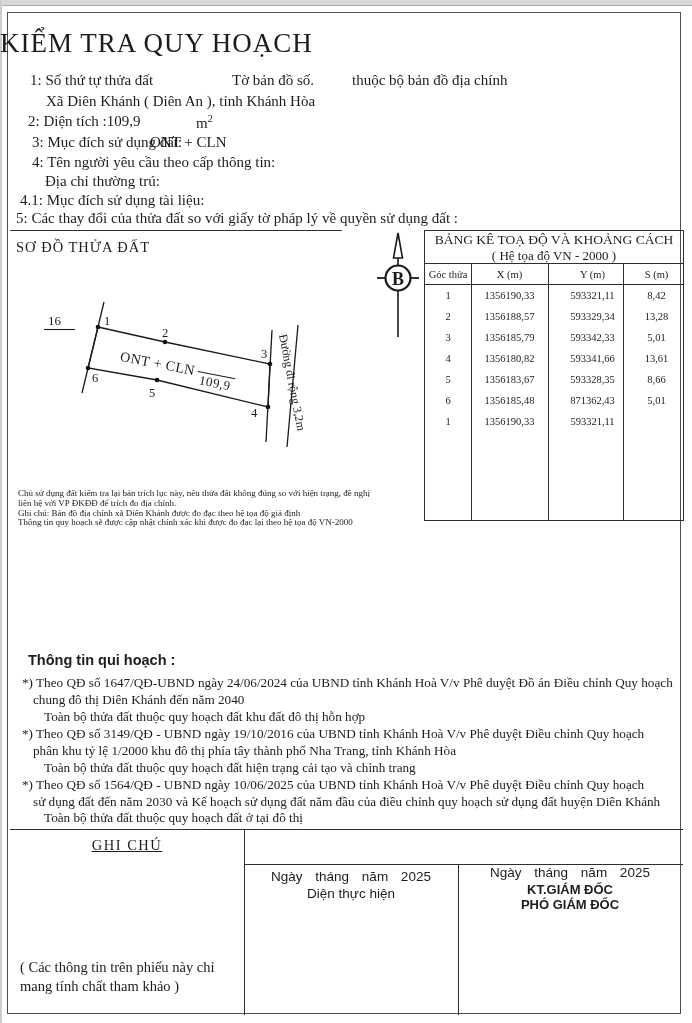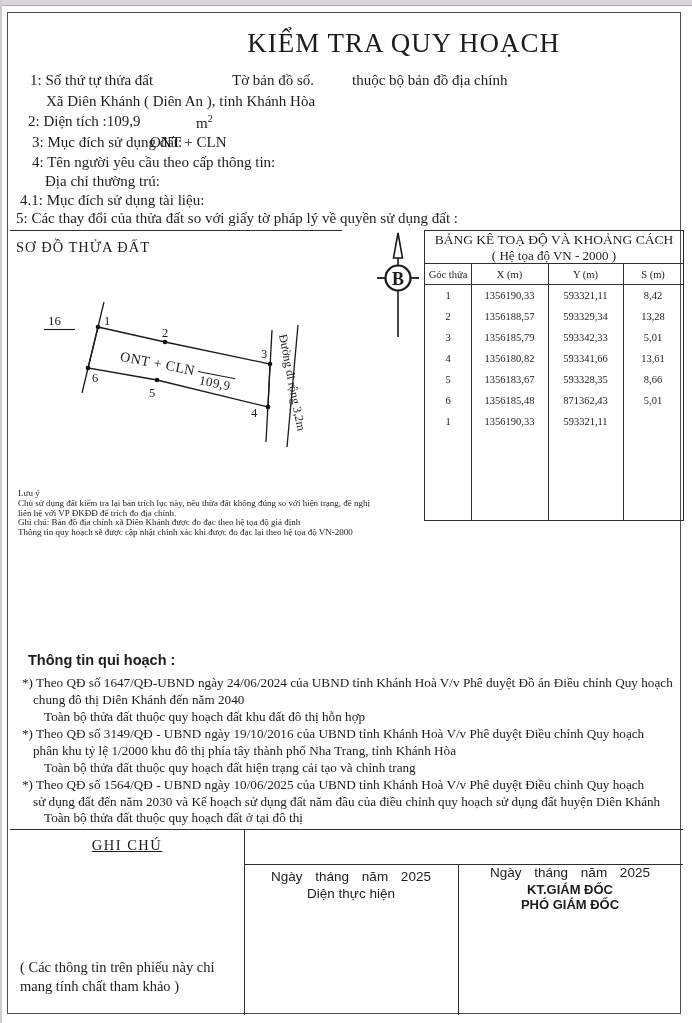--- a/index.html
+++ b/index.html
@@ -12,36 +12,36 @@
   .abs{position:absolute;}
   .sans{font-family:"Liberation Sans","DejaVu Sans",sans-serif;}
 
   
   .chrome-top{left:0;top:0;width:692px;height:5px;background:#d9d6d9;border-bottom:1px solid #aaa7aa;}
   .chrome-left{left:0;top:0;width:2px;height:1023px;background:#cfcccf;}
 
   
   .page-border{left:7px;top:12px;width:674px;height:1002px;border:1.6px solid #4f4f4f;box-sizing:border-box;}
 
-  .doc-title{left:0;top:28px;width:560px;text-align:right;font-size:27px;letter-spacing:1px;}
+  .doc-title{left:0;top:28px;width:560px;text-align:left;font-size:27px;letter-spacing:1px;}
   .info-line{font-size:15px;white-space:nowrap;}
   sup.unit{font-size:10px;}
 
   .hline{background:#2e2e2e;height:1.3px;}
   .vline{background:#2e2e2e;width:1.3px;}
 
   .section-title{font-size:14.5px;letter-spacing:1px;}
 
   
   .coord-table{left:424px;top:230px;width:260px;height:291px;border:1.4px solid #2e2e2e;box-sizing:border-box;}
   .coord-caption{height:33px;border-bottom:1.3px solid #2e2e2e;text-align:center;line-height:15.5px;font-size:13.5px;padding-top:1px;box-sizing:border-box;}
   .coord-caption .sub{font-size:13px;}
   .coord-head{display:flex;height:21px;border-bottom:1.3px solid #2e2e2e;box-sizing:border-box;}
   .coord-head div{font-size:10.5px;display:flex;align-items:center;justify-content:center;}
-  .c0{width:46px;} .c1{width:77px;} .c2{width:75px;} .c3{flex:1;}
+  .c0{width:46px;} .c1{width:77px;} .c2{width:75px;padding-left:7px;} .c3{flex:1;}
   .coord-row{display:flex;height:21px;}
   .coord-row div{font-size:10.5px;display:flex;align-items:center;justify-content:center;}
   .colsep{position:absolute;top:33px;bottom:0;width:1.2px;background:#2e2e2e;}
 
   
   .parcel-label{left:122px;top:348px;transform:rotate(11deg);transform-origin:left top;font-size:14px;letter-spacing:.5px;white-space:nowrap;}
   .parcel-label .frac{display:inline-block;border-top:1.3px solid #1a1a1a;transform:translateY(8px);margin-left:3px;padding:0 3px;font-size:13px;}
 
   .notes{left:18px;top:489px;font-size:9px;line-height:9.8px;color:#222;}
 
@@ -187,21 +187,20 @@
       <div class="c2">593321,11</div>
       <div class="c3"></div>
     </div>
   </div>
   <div class="colsep" style="left:46px;"></div>
   <div class="colsep" style="left:123px;"></div>
   <div class="colsep" style="left:198px;"></div>
 </div>
 
 <div class="abs notes">
-  <div>Lưu ý</div>
   <div>Chủ sử dụng đất kiểm tra lại bản trích lục này, nếu thửa đất không đúng so với hiện trạng, đề nghị</div>
   <div>liên hệ với VP ĐKĐĐ để trích đo địa chính.</div>
   <div>Ghi chú: Bản đồ địa chính xã Diên Khánh được đo đạc theo hệ tọa độ giả định</div>
   <div>Thông tin quy hoạch sẽ được cập nhật chính xác khi được đo đạc lại theo hệ tọa độ VN-2000</div>
 </div>
 
 <div class="abs planning-head sans">Thông tin qui hoạch :</div>
 <div class="abs plan-line i0" style="top:675px;">*) Theo QĐ số 1647/QĐ-UBND ngày 24/06/2024 của UBND tỉnh Khánh Hoà V/v Phê duyệt Đồ án Điều chỉnh Quy hoạch</div>
 <div class="abs plan-line i1" style="top:692px;">chung đô thị Diên Khánh đến năm 2040</div>
 <div class="abs plan-line i2" style="top:709px;">Toàn bộ thửa đất thuộc quy hoạch đất khu đất đô thị hỗn hợp</div>

